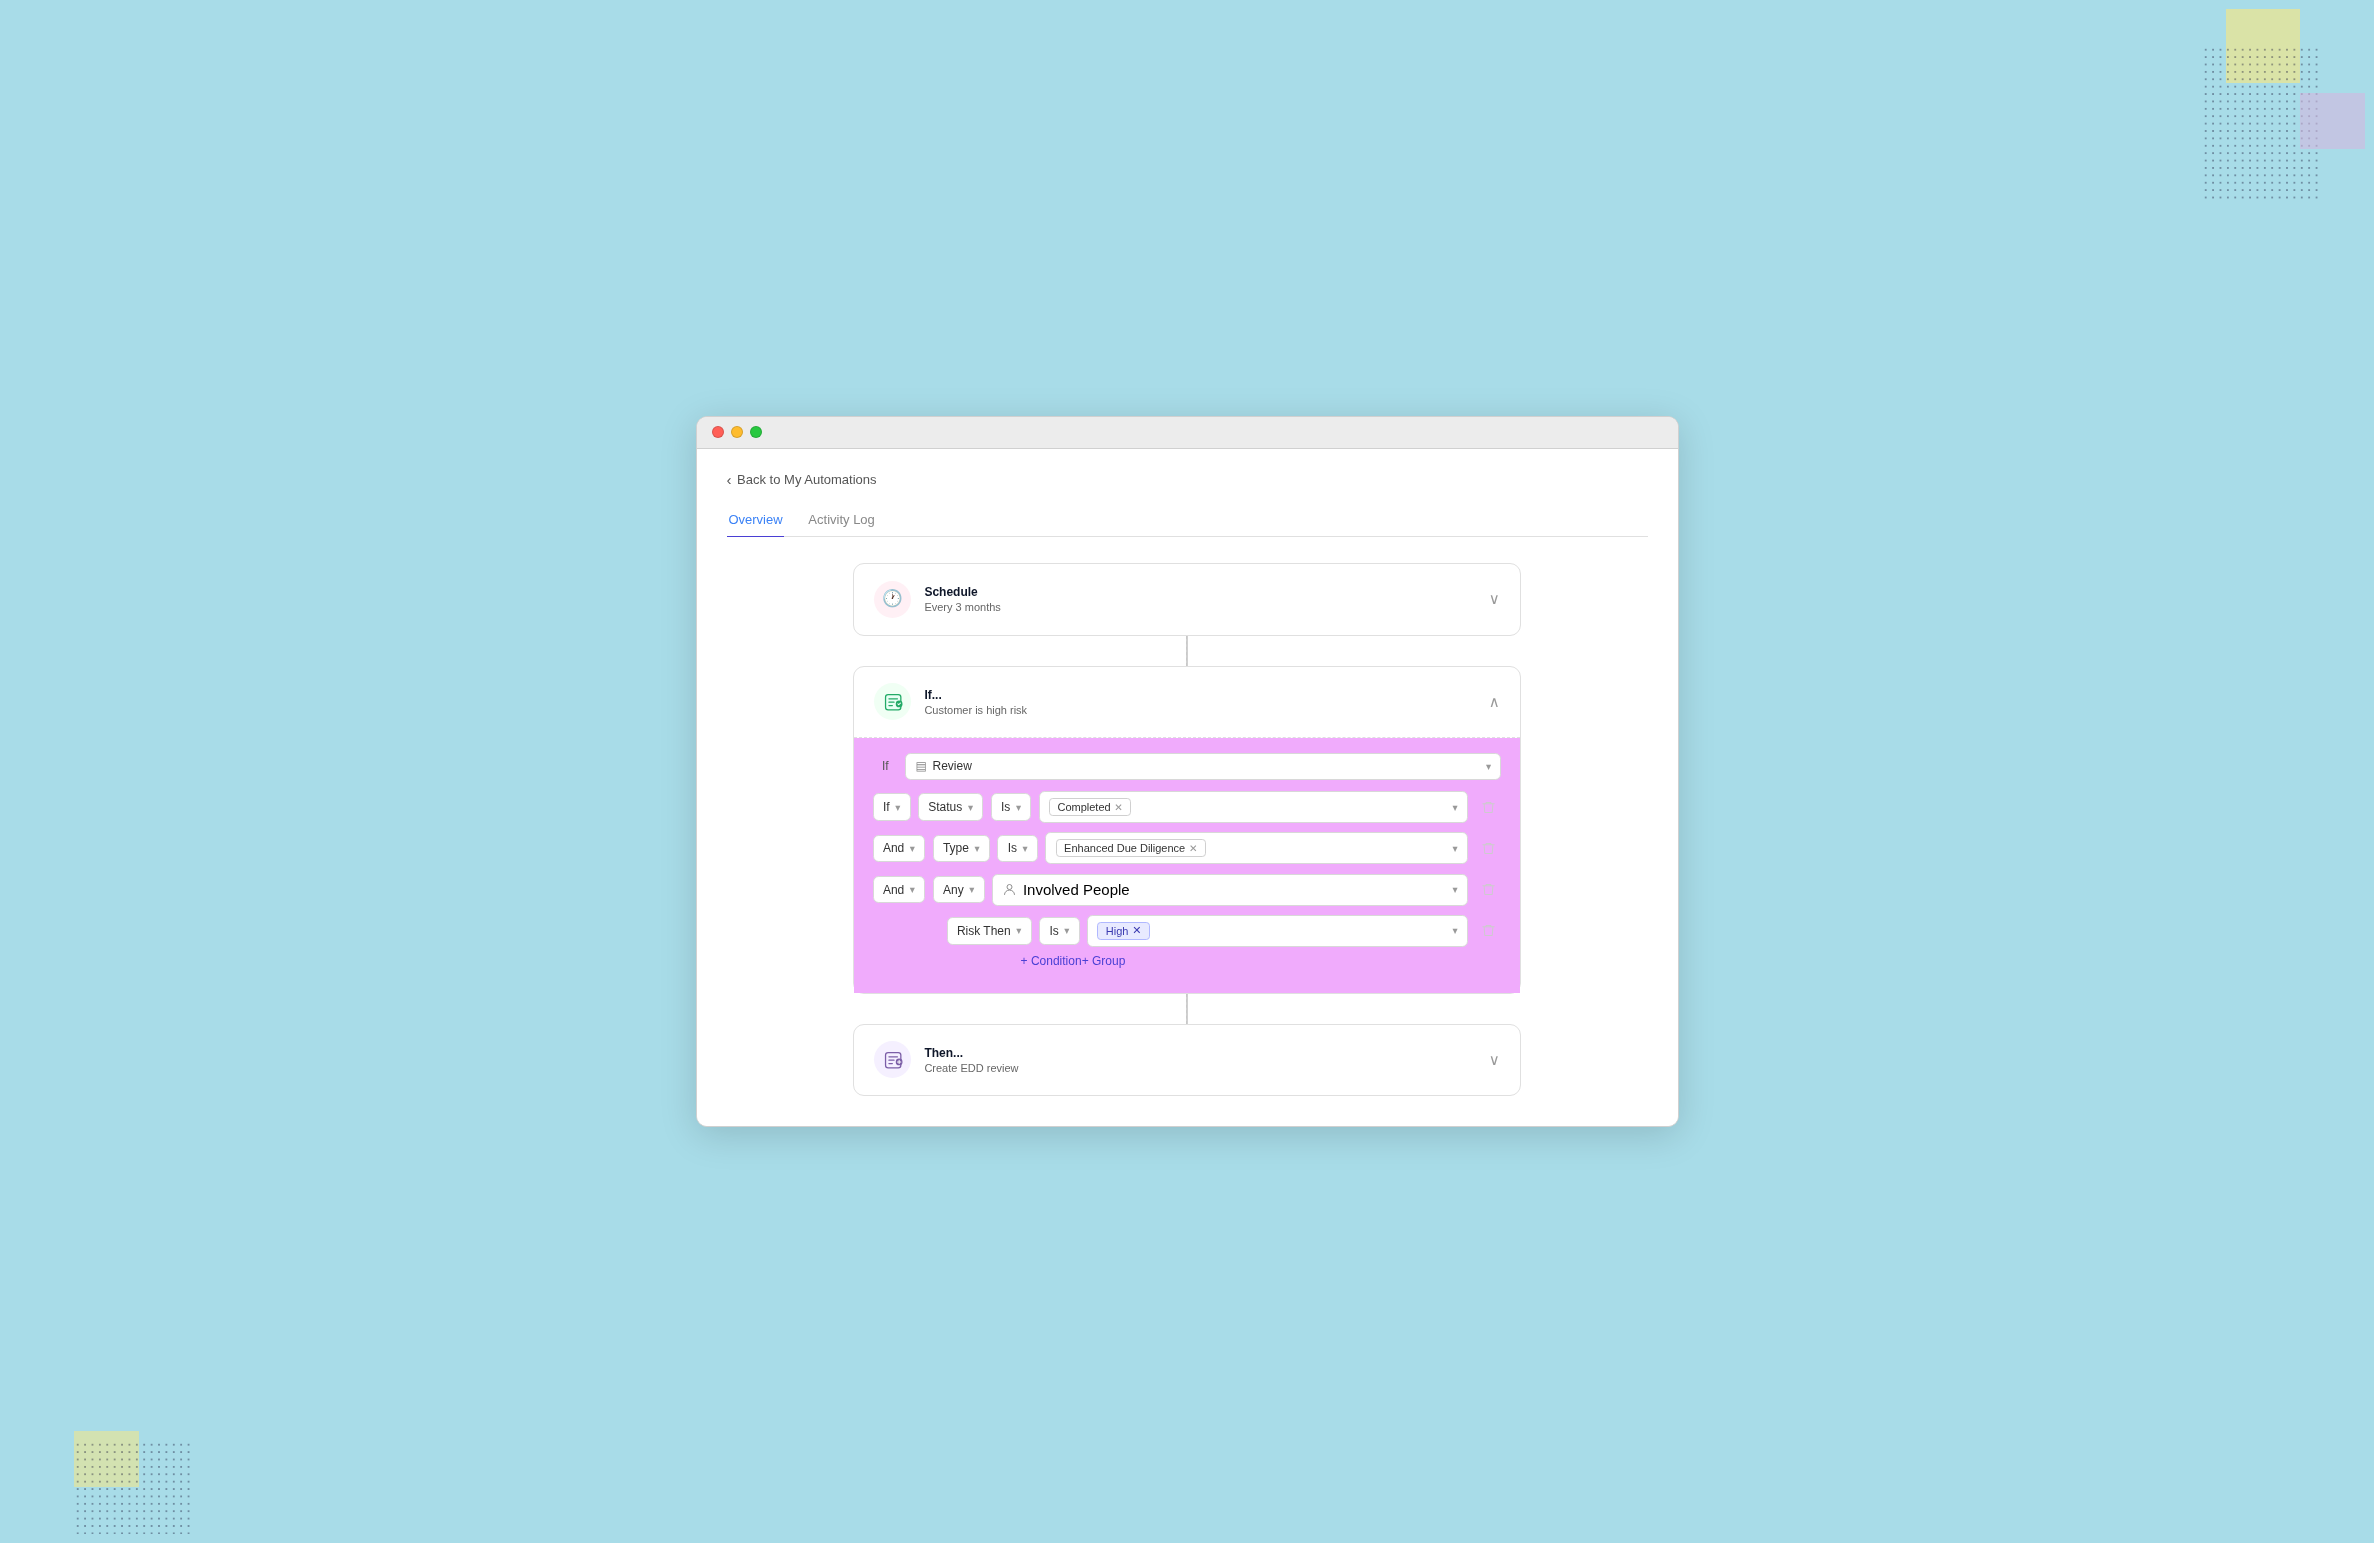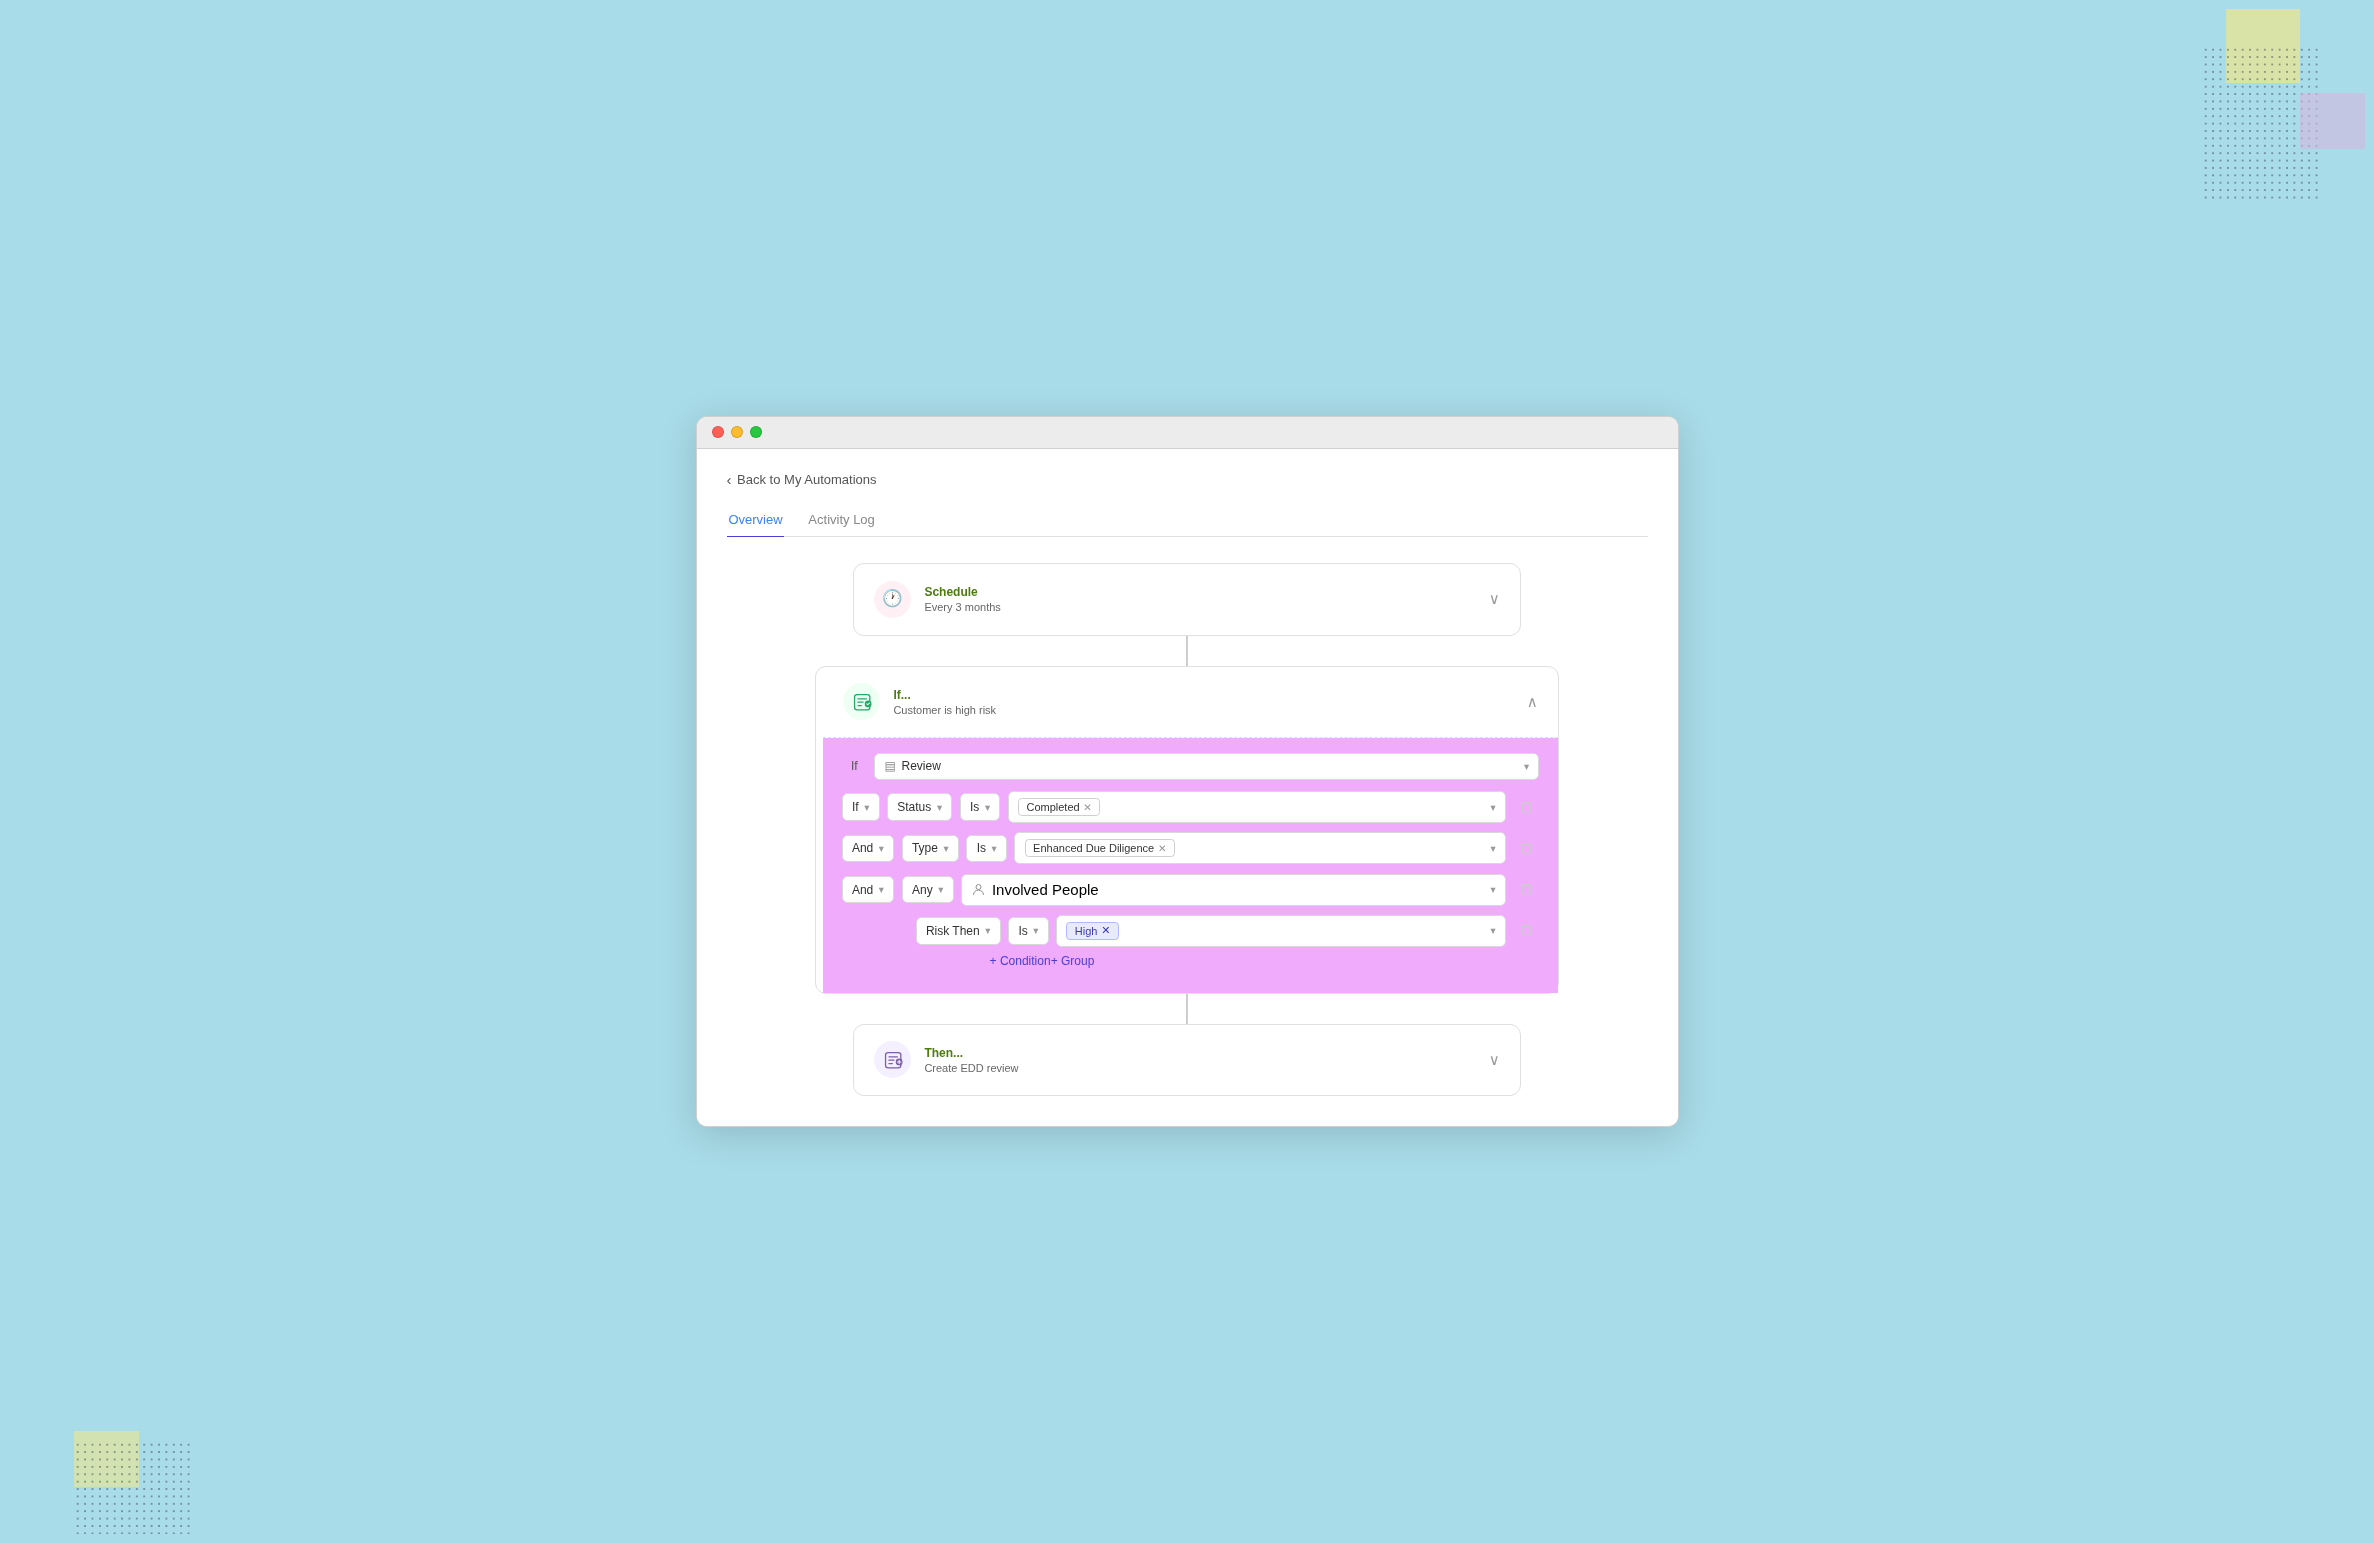--- a/index.html
+++ b/index.html
@@ -170,42 +170,41 @@
       font-size: 16.7px;
       flex-shrink: 0;
     }
     .card-icon.schedule { background: #fff0f5; }
     .card-icon.condition { background: #f0fff4; }
     .card-icon.then { background: #f5f0ff; }
 
     .card-title {
       font-size: 12px;
       font-weight: 600;
-      color: #4d7c0f;
+      color: #0f172a;
     }
     .card-subtitle {
       font-size: 11px;
       color: #666;
       margin-top: 1.9px;
     }
 
     .chevron-icon {
       color: #999;
       font-size: 15px;
       cursor: pointer;
     }
 
     
     .if-card {
-      width: 744px;
+      width: 668px;
       background: #fff;
       border: 0.9px solid #e0e0e0;
       border-radius: 11px;
       overflow: visible;
-      padding-left: 7px;
     }
     .if-card-header {
       display: flex;
       align-items: center;
       justify-content: space-between;
       padding: 16.7px 20.4px;
       border-bottom: 0.9px dashed #e0e0e0;
     }
 
     

